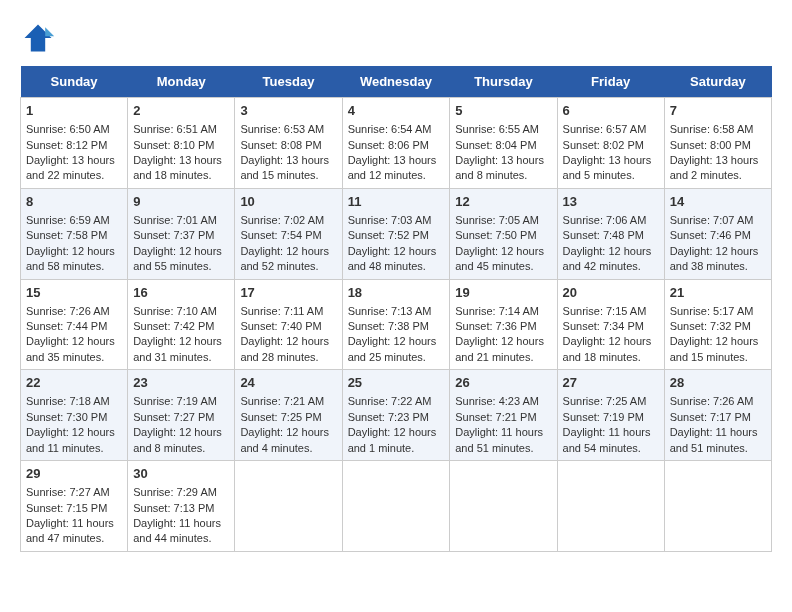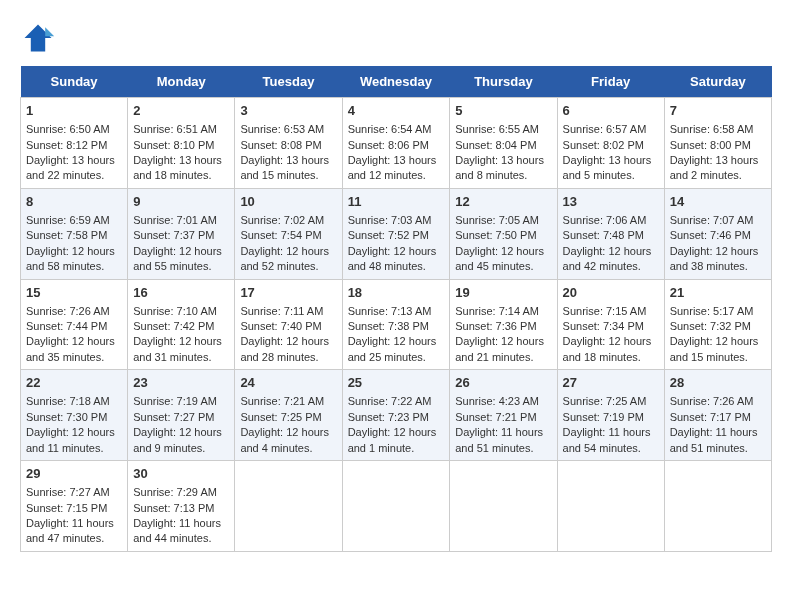--- a/index.html
+++ b/index.html
@@ -132,21 +132,21 @@
         <td><span class="day-num">15</span><span>Sunrise: 7:26 AM</span><br><span>Sunset: 7:44 PM</span><br><span>Daylight: 12 hours and 35 minutes.</span></td>
         <td><span class="day-num">16</span><span>Sunrise: 7:10 AM</span><br><span>Sunset: 7:42 PM</span><br><span>Daylight: 12 hours and 31 minutes.</span></td>
         <td><span class="day-num">17</span><span>Sunrise: 7:11 AM</span><br><span>Sunset: 7:40 PM</span><br><span>Daylight: 12 hours and 28 minutes.</span></td>
         <td><span class="day-num">18</span><span>Sunrise: 7:13 AM</span><br><span>Sunset: 7:38 PM</span><br><span>Daylight: 12 hours and 25 minutes.</span></td>
         <td><span class="day-num">19</span><span>Sunrise: 7:14 AM</span><br><span>Sunset: 7:36 PM</span><br><span>Daylight: 12 hours and 21 minutes.</span></td>
         <td><span class="day-num">20</span><span>Sunrise: 7:15 AM</span><br><span>Sunset: 7:34 PM</span><br><span>Daylight: 12 hours and 18 minutes.</span></td>
         <td><span class="day-num">21</span><span>Sunrise: 5:17 AM</span><br><span>Sunset: 7:32 PM</span><br><span>Daylight: 12 hours and 15 minutes.</span></td>
       </tr>
       <tr>
         <td><span class="day-num">22</span><span>Sunrise: 7:18 AM</span><br><span>Sunset: 7:30 PM</span><br><span>Daylight: 12 hours and 11 minutes.</span></td>
-        <td><span class="day-num">23</span><span>Sunrise: 7:19 AM</span><br><span>Sunset: 7:27 PM</span><br><span>Daylight: 12 hours and 9 minutes.</span></td>
+        <td><span class="day-num">23</span><span>Sunrise: 7:19 AM</span><br><span>Sunset: 7:27 PM</span><br><span>Daylight: 12 hours and 8 minutes.</span></td>
         <td><span class="day-num">24</span><span>Sunrise: 7:21 AM</span><br><span>Sunset: 7:25 PM</span><br><span>Daylight: 12 hours and 4 minutes.</span></td>
         <td><span class="day-num">25</span><span>Sunrise: 7:22 AM</span><br><span>Sunset: 7:23 PM</span><br><span>Daylight: 12 hours and 1 minute.</span></td>
         <td><span class="day-num">26</span><span>Sunrise: 4:23 AM</span><br><span>Sunset: 7:21 PM</span><br><span>Daylight: 11 hours and 51 minutes.</span></td>
         <td><span class="day-num">27</span><span>Sunrise: 7:25 AM</span><br><span>Sunset: 7:19 PM</span><br><span>Daylight: 11 hours and 54 minutes.</span></td>
         <td><span class="day-num">28</span><span>Sunrise: 7:26 AM</span><br><span>Sunset: 7:17 PM</span><br><span>Daylight: 11 hours and 51 minutes.</span></td>
       </tr>
       <tr>
         <td><span class="day-num">29</span><span>Sunrise: 7:27 AM</span><br><span>Sunset: 7:15 PM</span><br><span>Daylight: 11 hours and 47 minutes.</span></td>
         <td><span class="day-num">30</span><span>Sunrise: 7:29 AM</span><br><span>Sunset: 7:13 PM</span><br><span>Daylight: 11 hours and 44 minutes.</span></td>
         <td></td>

